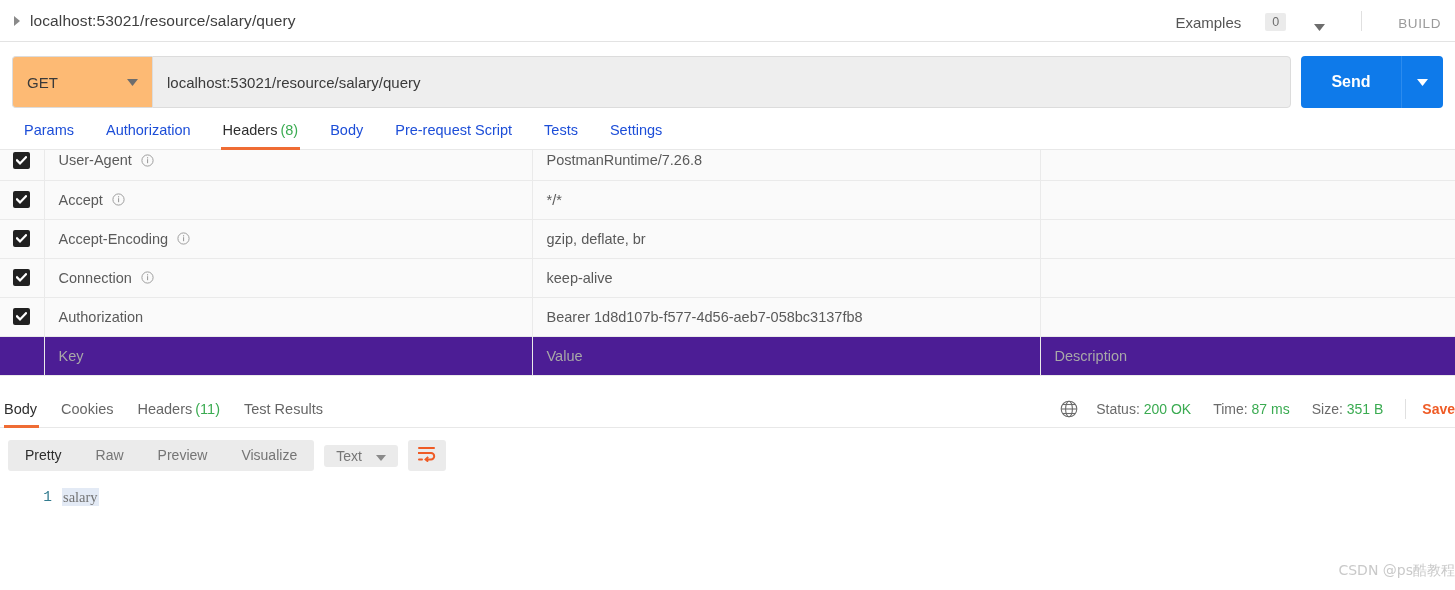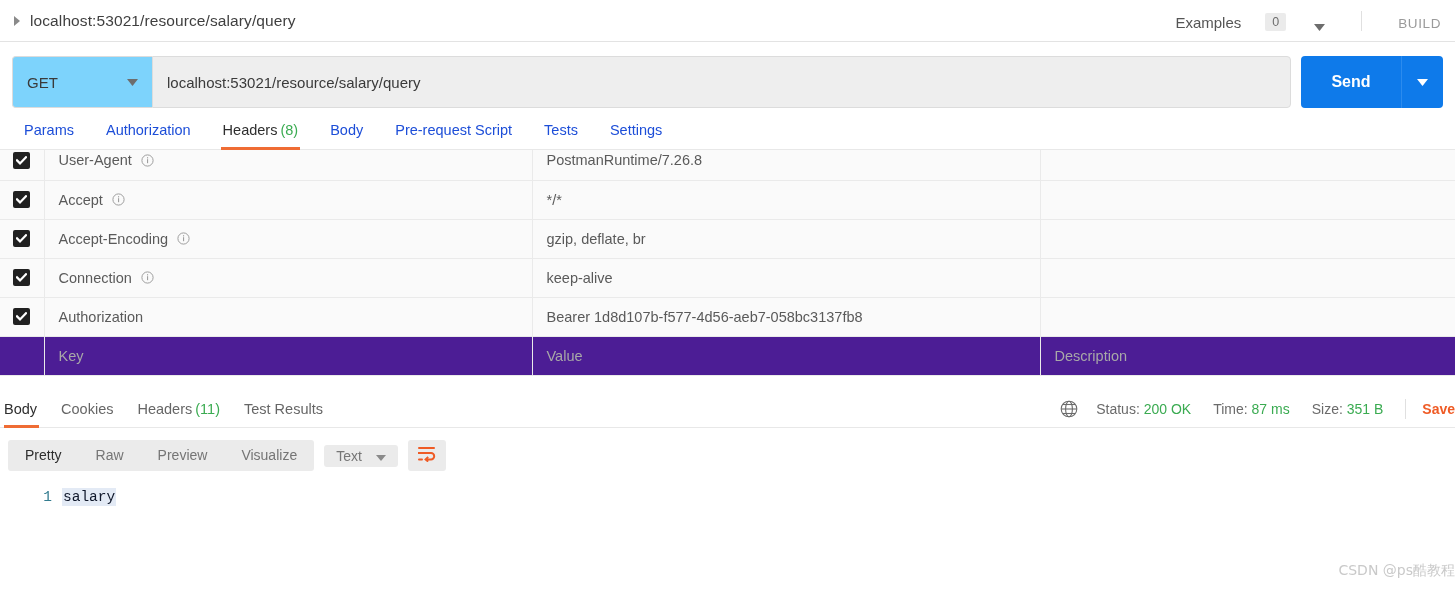--- a/index.html
+++ b/index.html
@@ -70,21 +70,21 @@
   
   .urlbar {
     display: flex;
     align-items: center;
     padding: 14px 12px 0 12px;
     height: 66px;
   }
   .method-select {
     width: 140px;
     height: 52px;
-    background: #7dd3fc;
+    background: #fdba74;
     border: 1px solid #dcdcdc;
     border-right: none;
     border-radius: 4px 0 0 4px;
     display: flex;
     align-items: center;
     padding: 0 14px;
     cursor: pointer;
   }
   .method-text {
     font-size: 15px;
@@ -309,21 +309,22 @@
   }
   .gutter {
     width: 62px;
     text-align: right;
     padding-right: 10px;
     color: #337c8f;
     user-select: none;
   }
   .code-line {
     flex: 1;
-    color: #0f172a;
+    color: #737373;
+    font-family: Liberation Serif, serif;
   }
   .code-sel {
     background: #e3eaf5;
     padding: 1px 1px;
   }
 
   
   .watermark {
     position: absolute;
     right: 0;

